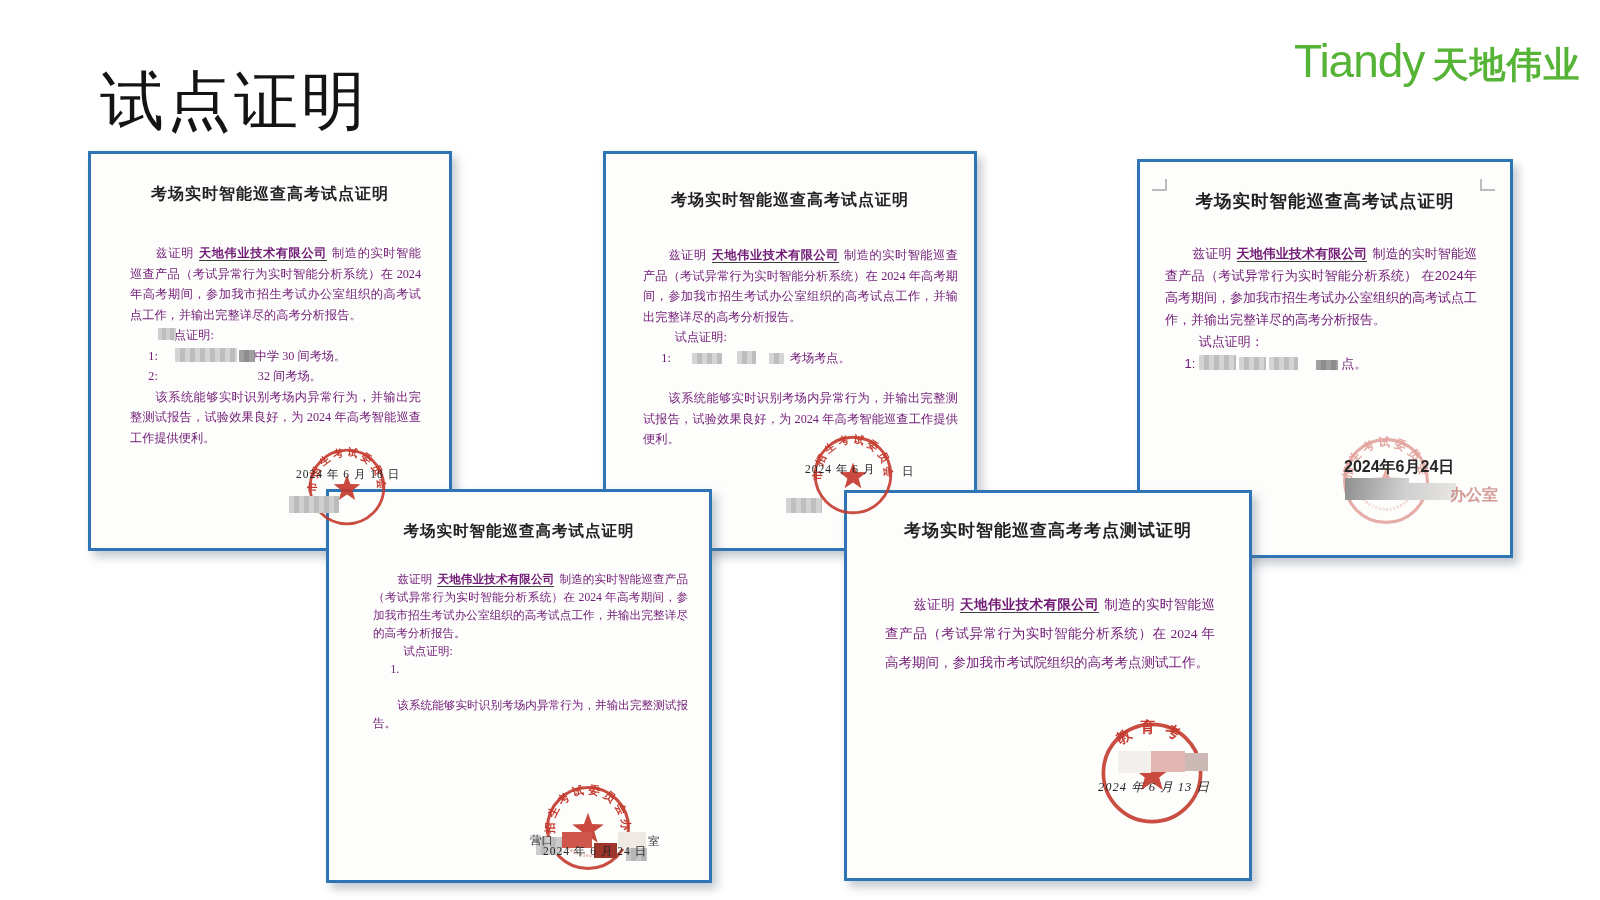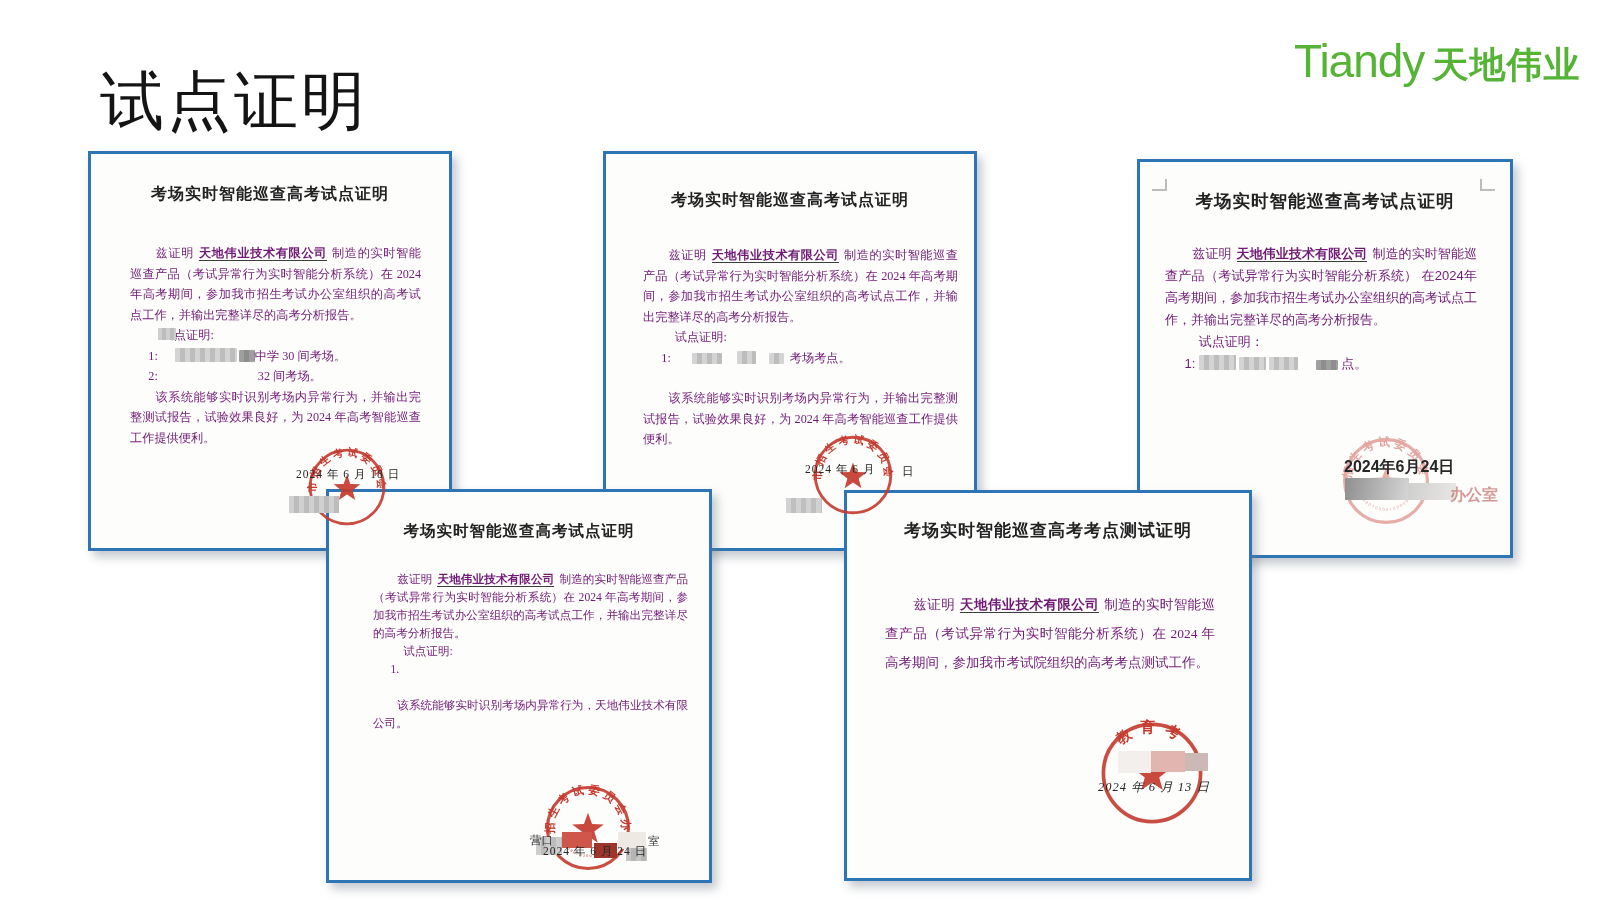--- a/index.html
+++ b/index.html
@@ -129,21 +129,21 @@
     <span class="block" style="left:268px;top:321px;width:48px;height:17px;background:linear-gradient(100deg,#cfcfcf,#e9e7e4);"></span>
     <span class="faint-red" style="left:286px;top:323px;font-size:16px;margin-left:24px;">办公室</span>
   </div>
 
   <div class="cert serif c4" style="left:326px;top:489px;width:386px;height:394px;">
     <div class="cert-title">考场实时智能巡查高考试点证明</div>
     <div class="body">
       <p class="para indent"><span>兹证明</span><span class="company">天地伟业技术有限公司</span><span>制造的实时智能巡查产品（考试异常行为实时智能分析系统）在 2024 年高考期间，参加我市招生考试办公室组织的高考试点工作，并输出完整详尽的高考分析报告。</span></p>
       <p class="label">试点证明:</p>
       <p class="item"><span>1.</span></p>
-      <p class="para indent para2">该系统能够实时识别考场内异常行为，天地伟业技术有限公司。</p>
+      <p class="para indent para2">该系统能够实时识别考场内异常行为，并输出完整测试报告。</p>
     </div>
     <svg class="stamp" viewBox="0 0 100 100" style="left:214px;top:291px;width:90px;height:90px;">
       <circle class="ring" cx="50" cy="50" r="45"></circle>
       <path id="a4" d="M 14,62 A 38,38 0 1 1 86,62" fill="none"></path>
       <text class="arc-text"><textPath href="#a4" startOffset="50%" text-anchor="middle">招生考试委员会办</textPath></text>
       <path id="b4" d="M 18,60 A 34,34 0 0 0 82,60" fill="none"></path>
       <text class="digits"><textPath href="#b4" startOffset="50%" text-anchor="middle">0807030010000</textPath></text>
       <polygon class="star" points="50,33 45.5,45.5 32.5,46 43,54 39.2,66.5 50,59 60.8,66.5 57,54 67.5,46 54.5,45.5"></polygon>
     </svg>
     <span class="footer-line" style="left:184px;top:341px;font-size:11.5px;margin-left:17px;">营口</span>

